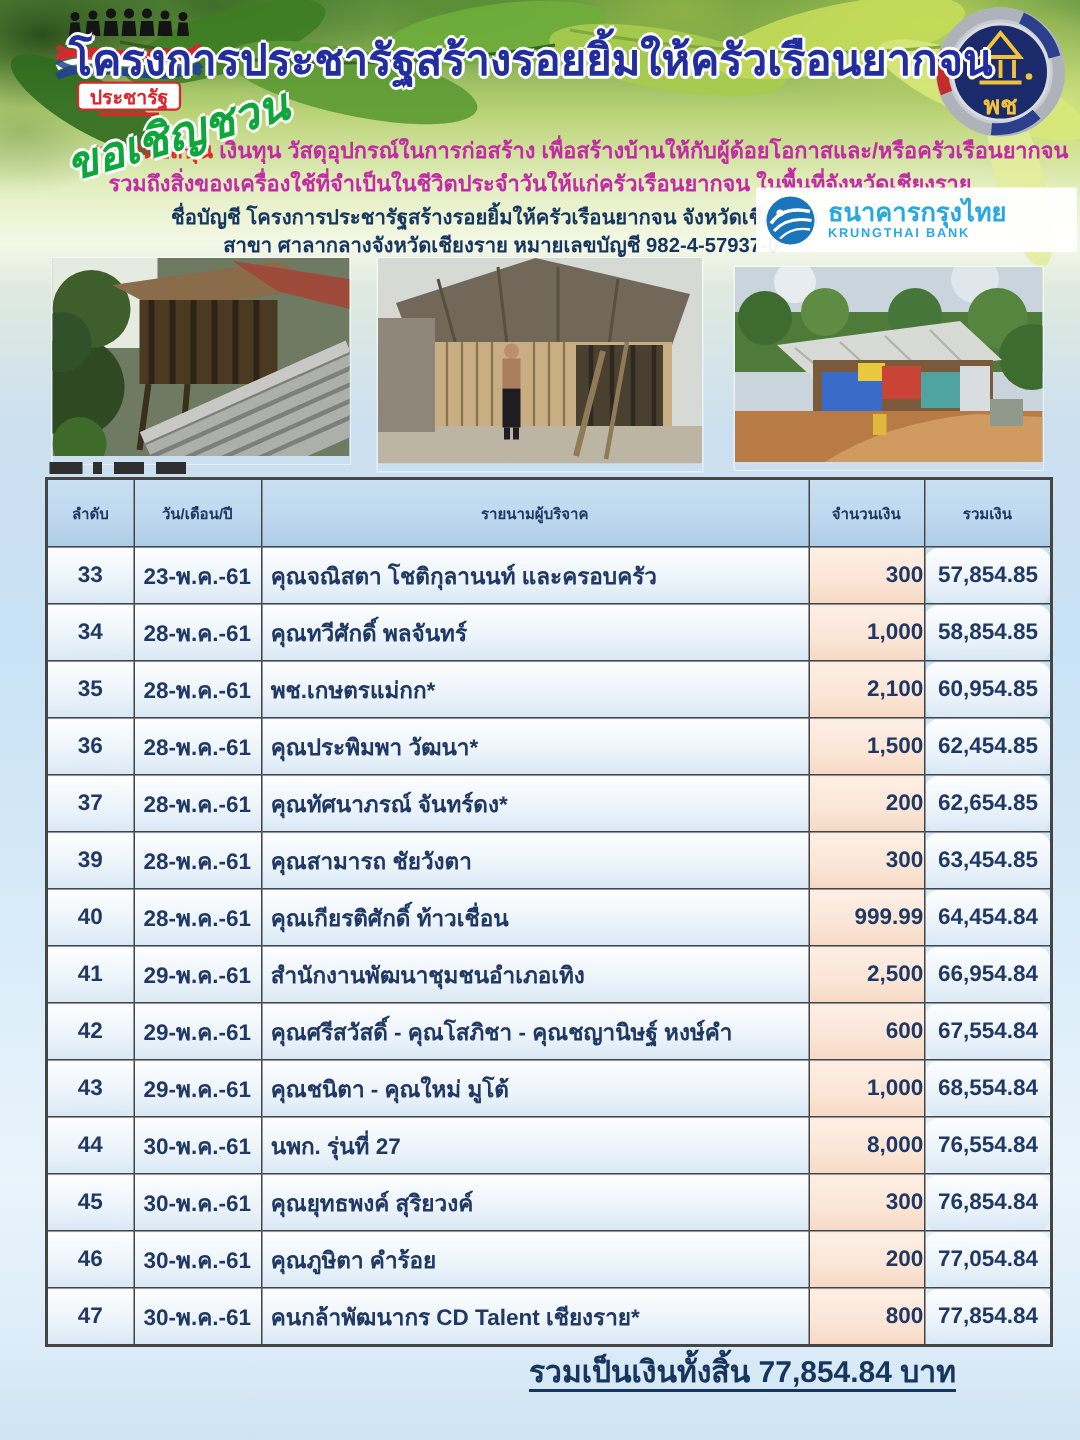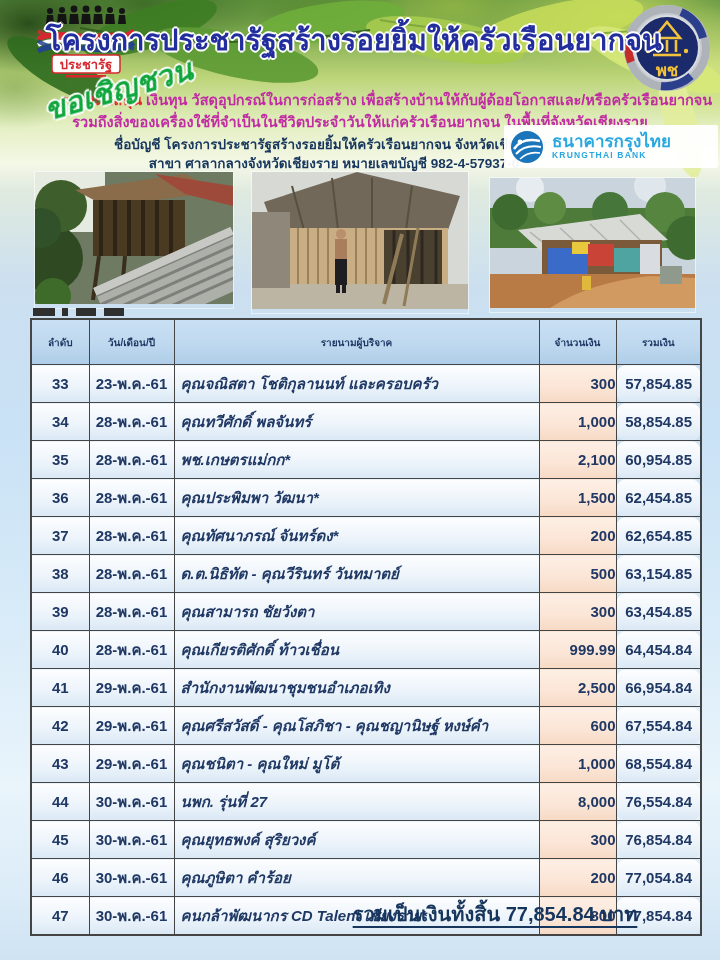--- a/index.html
+++ b/index.html
@@ -85,21 +85,21 @@
   table.donations th{
     height:42px;font-size:10px;text-align:center;
     background:linear-gradient(180deg,#C9E0F3 0%,#BDD7EE 60%,#AECDE8 100%);
   }
   table.donations td{
     height:35px;font-size:15px;
     background:linear-gradient(180deg,#FDFEFF 0%,#EBF3FA 60%,#D9E8F5 100%);
   }
   td.cell-no{text-align:center;}
   td.cell-date{text-align:center;font-size:14px;}
-  td.cell-donor{text-align:left;padding-left:6px;font-style:italic;}
+  td.cell-donor{text-align:left;padding-left:6px;}
   td.cell-amount{
     text-align:right;padding-right:0;
     background:linear-gradient(180deg,#FDEFE4 0%,#FBE5D6 60%,#F6D9C4 100%) !important;
   }
   td.cell-total{text-align:right;padding-right:8px;border-radius:11px;}
   col.c-no{width:58px;} col.c-date{width:85px;} col.c-donor{width:365px;}
   col.c-amount{width:77px;} col.c-total{width:85px;}
   
   .total-line{
     position:absolute;left:300px;top:898px;width:390px;text-align:center;
@@ -375,27 +375,20 @@
           <td class="cell-total">62,454.85</td>
         </tr>
         <tr>
           <td class="cell-no">37</td>
           <td class="cell-date">28-พ.ค.-61</td>
           <td class="cell-donor">คุณทัศนาภรณ์  จันทร์ดง*</td>
           <td class="cell-amount">200</td>
           <td class="cell-total">62,654.85</td>
         </tr>
         <tr>
-          <td class="cell-no">38</td>
-          <td class="cell-date">28-พ.ค.-61</td>
-          <td class="cell-donor">ด.ต.นิธิทัต - คุณวีรินทร์  วันทมาตย์</td>
-          <td class="cell-amount">500</td>
-          <td class="cell-total">63,154.85</td>
-        </tr>
-        <tr>
           <td class="cell-no">39</td>
           <td class="cell-date">28-พ.ค.-61</td>
           <td class="cell-donor">คุณสามารถ  ชัยวังตา</td>
           <td class="cell-amount">300</td>
           <td class="cell-total">63,454.85</td>
         </tr>
         <tr>
           <td class="cell-no">40</td>
           <td class="cell-date">28-พ.ค.-61</td>
           <td class="cell-donor">คุณเกียรติศักดิ์  ท้าวเชื่อน</td>

